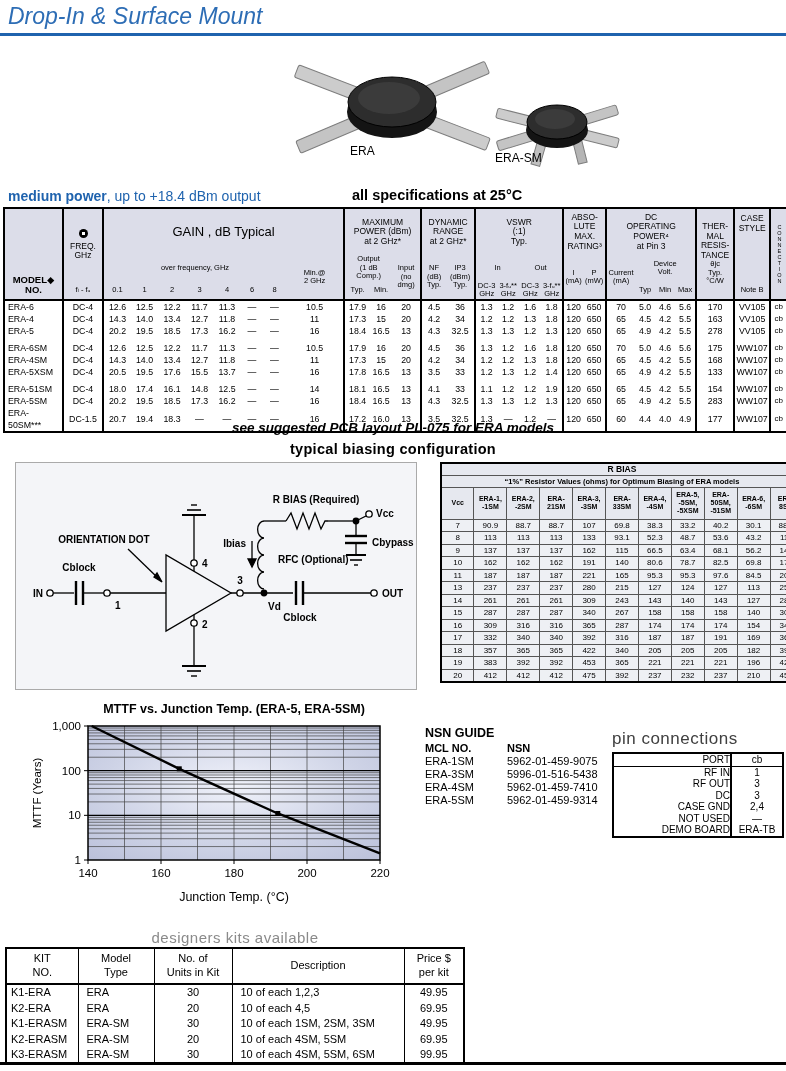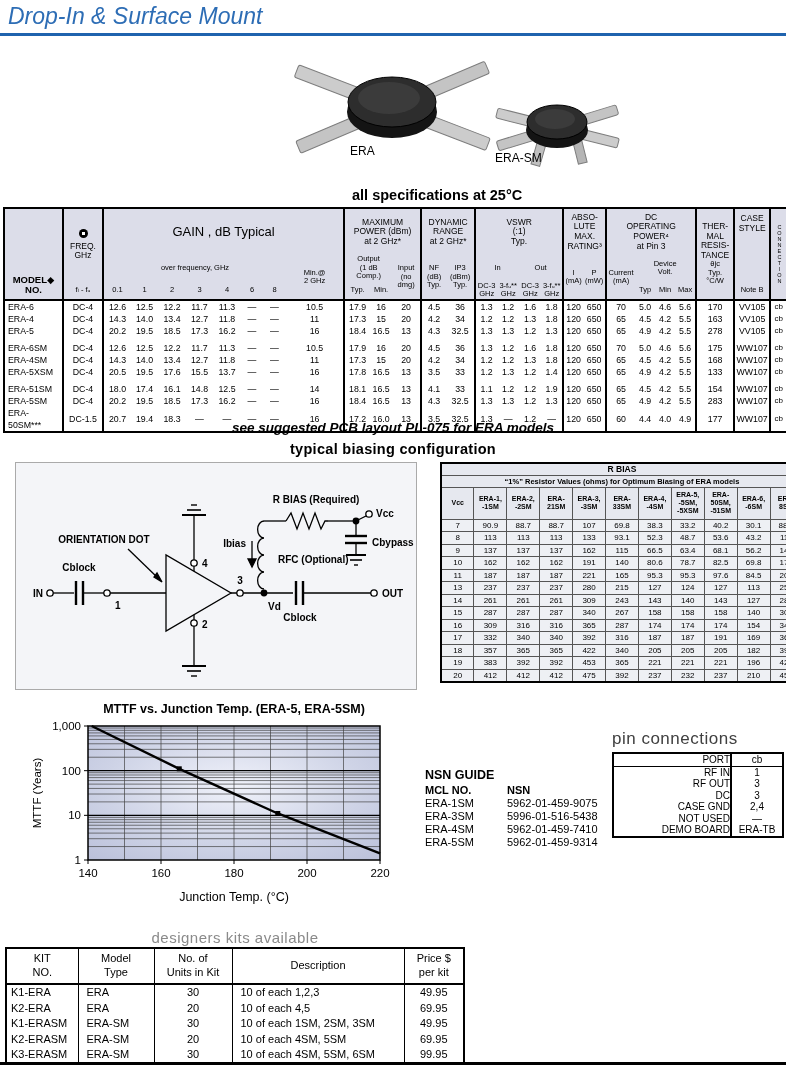--- a/index.html
+++ b/index.html
@@ -50,21 +50,21 @@
   #rbias .rb-title { font-size:8.5px; font-weight:bold; height:12px; background:#e6e8ef; }
   #rbias .rb-sub { font-size:7.5px; font-weight:bold; height:12px; background:#e6e8ef; }
   #rbias thead th.colh { font-size:7px; font-weight:bold; height:32px; line-height:1.15; background:#e6e8ef; }
   #rbias tbody td { height:11.5px; line-height:11.5px; background:#eef0f4; font-size:8px; }
 
   
   #mttf { position:absolute; left:28px; top:700px; }
   #mttf text { font-family:"Liberation Sans","DejaVu Sans",sans-serif; fill:#000; }
 
   
-  .nsn { position:absolute; left:425px; top:768px; width:180px; }
+  .nsn { position:absolute; left:425px; top:726px; width:180px; }
   .nsn-title { font-size:12.5px; font-weight:bold; margin-bottom:2px; }
   .nsn-grid { display:grid; grid-template-columns:82px auto; row-gap:1px; font-size:11px; }
   .nsn-grid .h { font-weight:bold; }
 
   
   .pins-title { position:absolute; left:612px; top:729px; font-size:17px; color:#404040; letter-spacing:0.5px; }
   #pins { position:absolute; left:612px; top:752px; width:172px; border-collapse:collapse; border:2px solid #000; font-size:10px; }
   #pins th, #pins td { padding:0 0 0 3px; height:11.5px; line-height:11.5px; text-align:right; }
   #pins th { border-bottom:1.5px solid #000; font-weight:normal; }
   #pins .c2 { border-left:2px solid #000; text-align:center; padding:0; width:52px; }
@@ -105,20 +105,21 @@
       <rect x="258" y="88" width="9" height="26" fill="#bfbfbf" stroke="#7d7d7d" stroke-width="1" transform="rotate(16 262 88)"></rect>
       <rect x="292" y="86" width="9" height="26" fill="#b5b5b5" stroke="#7d7d7d" stroke-width="1" transform="rotate(-14 296 86)"></rect>
       <ellipse cx="277" cy="78" rx="31" ry="18" fill="#141414"></ellipse>
       <ellipse cx="277" cy="70" rx="30" ry="17" fill="#2d2d2d" stroke="#000" stroke-width="1"></ellipse>
       <ellipse cx="275" cy="67" rx="20" ry="10" fill="#3b3b3b"></ellipse>
     </g>
     <text x="70" y="103" font-size="12">ERA</text>
     <text x="215" y="110" font-size="12">ERA-SM</text>
   </svg>
 
+  <div class="subtitle-left"><b>medium power</b><span>, up to +18.4 dBm output</span></div>
   <div class="subtitle-right">all specifications at 25°C</div>
 
   <table id="spec">
     <colgroup id="spec-cols">
         <col style="width: 59px;">
         <col style="width: 40px;">
         <col style="width: 28px;">
         <col style="width: 27px;">
         <col style="width: 28px;">
         <col style="width: 27px;">

